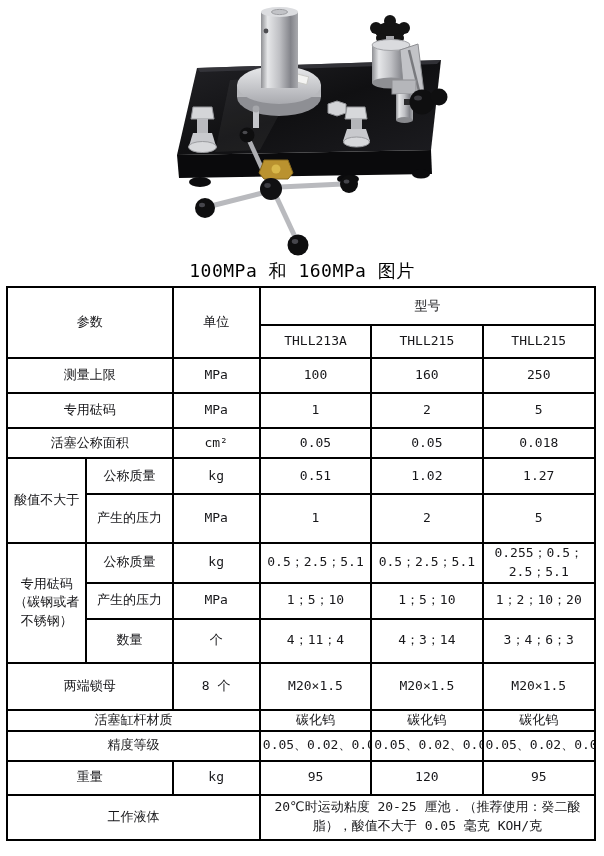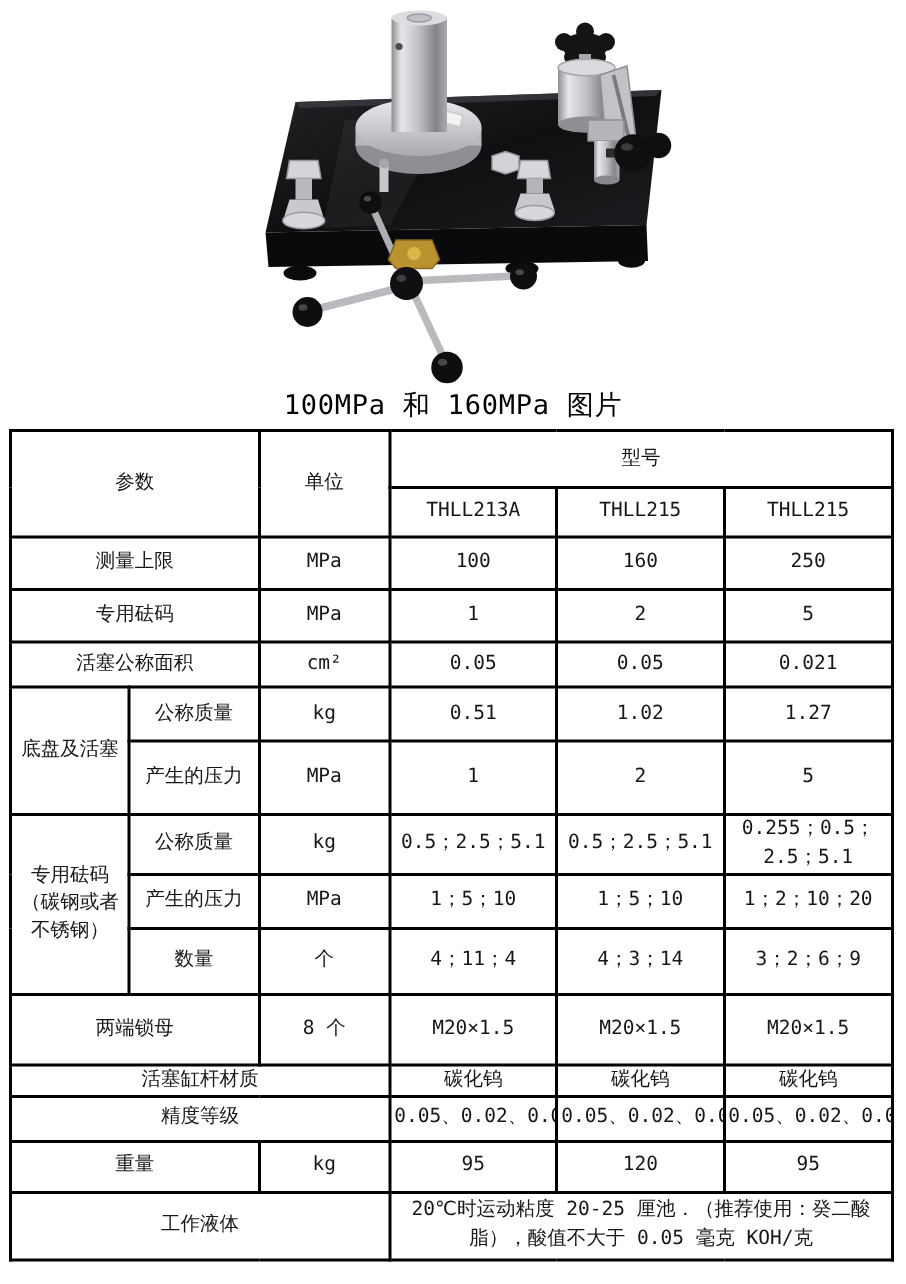--- a/index.html
+++ b/index.html
@@ -186,25 +186,25 @@
         <td>1</td>
         <td>2</td>
         <td>5</td>
       </tr>
 
       <tr style="height:30px">
         <td colspan="2">活塞公称面积</td>
         <td>cm²</td>
         <td>0.05</td>
         <td>0.05</td>
-        <td>0.021</td>
+        <td>0.018</td>
       </tr>
 
       <tr style="height:36px">
-        <td rowspan="2" class="grp">底盘及活塞</td>
+        <td rowspan="2" class="grp">酸值不大于</td>
         <td>公称质量</td>
         <td>kg</td>
         <td>0.51</td>
         <td>1.02</td>
         <td>1.27</td>
       </tr>
       <tr style="height:49px">
         <td>产生的压力</td>
         <td>MPa</td>
         <td>1</td>
@@ -227,21 +227,21 @@
         <td>MPa</td>
         <td>1；5；10</td>
         <td>1；5；10</td>
         <td>1；2；10；20</td>
       </tr>
       <tr style="height:44px">
         <td>数量</td>
         <td>个</td>
         <td>4；11；4</td>
         <td>4；3；14</td>
-        <td>3；2；6；9</td>
+        <td>3；4；6；3</td>
       </tr>
 
       <tr style="height:47px">
         <td colspan="2">两端锁母</td>
         <td>8 个</td>
         <td>M20×1.5</td>
         <td>M20×1.5</td>
         <td>M20×1.5</td>
       </tr>
 

